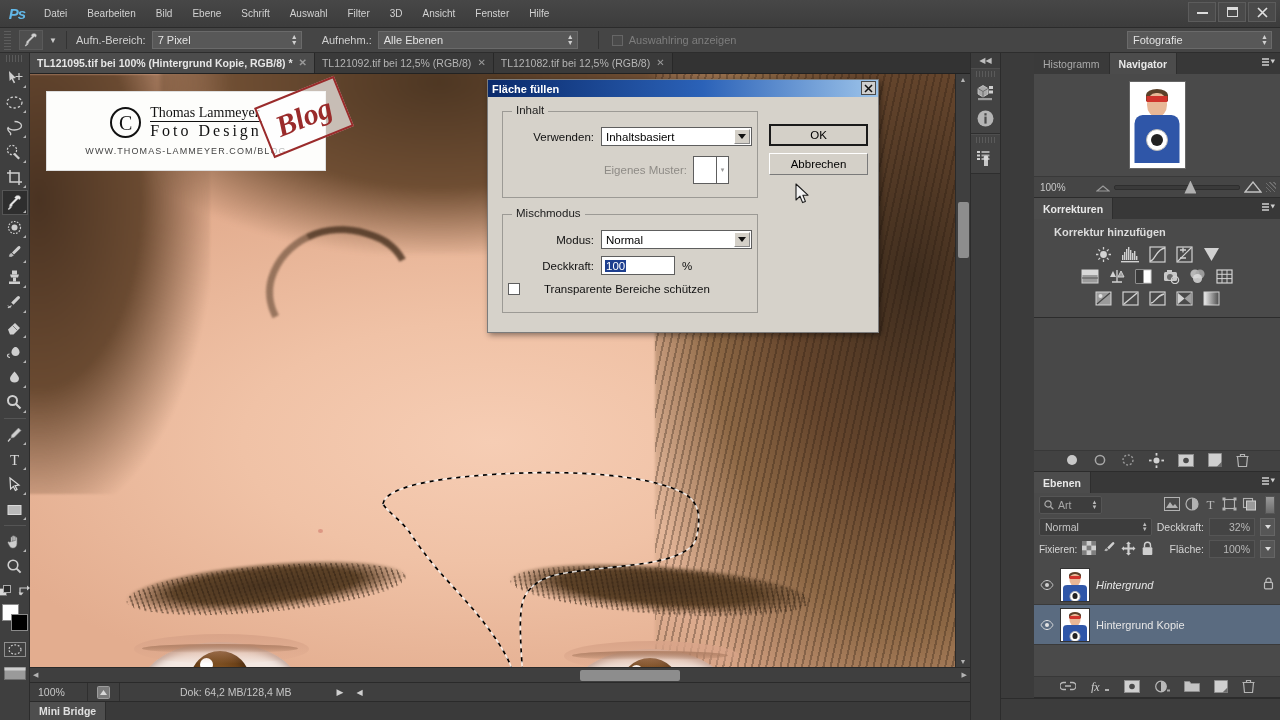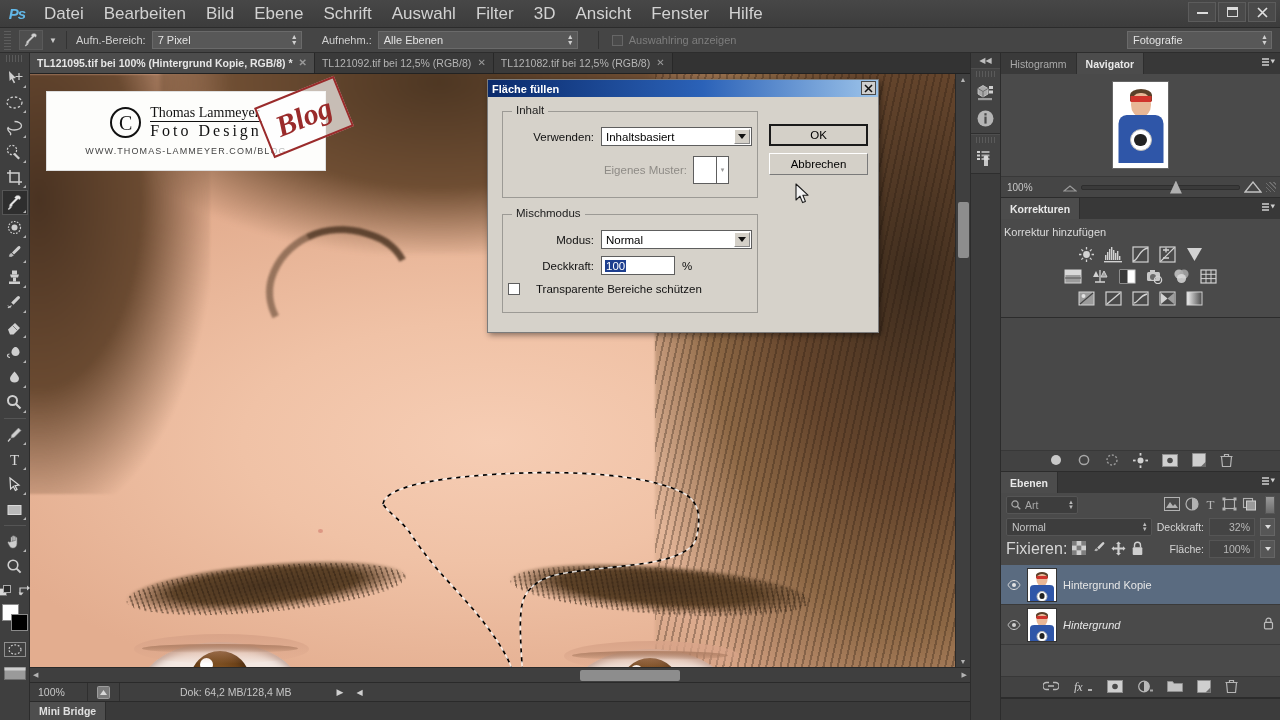--- a/index.html
+++ b/index.html
@@ -19,21 +19,21 @@
     border-bottom:1px solid #2b2b2b;
     display:flex; align-items:center; position:relative; flex:none;
   }
   .ps-logo {
     width:34px; height:26px; display:flex; align-items:center; justify-content:center;
     color:#63b8e8; font-weight:bold; font-size:15px; font-style:italic;
     letter-spacing:-1px;
   }
   .menus { display:flex; align-items:center; gap:0px; }
   .menu-item {
-    padding:4px 10px; color:#d2d2d2; font-size:17px; cursor:default; white-space:nowrap;
+    padding:4px 10px; color:#d2d2d2; font-size:10px; cursor:default; white-space:nowrap;
   }
   .winbtns { position:absolute; right:4px; top:2px; display:flex; gap:2px; }
   .winbtn {
     width:28px; height:20px; background:#4a4a4a; border:1px solid #5c5c5c;
     display:flex; align-items:center; justify-content:center;
     color:#d8d8d8; font-size:11px; line-height:1;
   }
 
   
   .optionsbar {
@@ -220,38 +220,38 @@
   
   .rail { width:30px; background:#3c3c3c; border-left:1px solid #2c2c2c; flex:none; }
   .rail-collapse { height:15px; display:flex;align-items:center;justify-content:center;color:#bdbdbd;font-size:8px;}
   .rail-grp { border-top:1px solid #4e4e4e; border-bottom:1px solid #2e2e2e; background:#434343; padding:2px 0;}
   .rail-grip { height:6px; background:repeating-linear-gradient(to right,#6d6d6d 0 1px,transparent 1px 3px);
     opacity:.55; margin:0 5px 2px; }
   .rail-btn { height:26px; display:flex;align-items:center;justify-content:center; }
 
   
   .panels { width:280px; background:#3b3b3b; flex:none; display:flex; flex-direction:column; border-left:1px solid #2c2c2c;}
-  .pnl { border-bottom:1px solid #2c2c2c; }
+  .pnl { border-bottom:1px solid #2c2c2c;margin-left:33px; }
   .pnl-tabs { height:21px; background:#383838; display:flex; align-items:stretch; position:relative;}
   .pnl-tab { padding:0 9px; display:flex;align-items:center; font-size:10.5px; color:#a9a9a9; background:#3a3a3a;
     border-right:1px solid #2e2e2e; white-space:nowrap;}
   .pnl-tab.active { background:#4c4c4c; color:#e8e8e8; font-weight:bold;}
   .pnl-menu { position:absolute; right:4px; top:4px; width:14px;height:12px; }
   .pnl-body { background:#4a4a4a; }
 
   .nav-preview { height:102px; display:flex; align-items:center; justify-content:center; background:#4a4a4a;}
   .nav-thumb { width:57px; height:88px; background:#fff; position:relative; overflow:hidden; border:1px solid #666;}
   .nav-zoomrow { height:21px; background:#454545; display:flex; align-items:center; gap:4px; border-top:1px solid #393939;}
   .zoom-val { width:58px; font-size:10px; color:#c8c8c8; padding-left:6px;}
   .zslider { flex:1; height:5px; background:#3a3a3a; border:1px solid #2e2e2e; position:relative; border-radius:2px;}
   .zthumb { position:absolute; left:56%; top:-5px; width:12px;height:13px;
     background:#b0b0b0; clip-path:polygon(50% 0,100% 100%,0 100%); }
 
   .korr-body { background:#4a4a4a; padding:4px 0 8px; }
-  .korr-title { font-size:11px; font-weight:normal; color:#dcdcdc; padding:3px 3px 5px; }
+  .korr-title { font-size:11px; font-weight:bold; color:#dcdcdc; padding:3px 20px 5px; }
   .korr-row { display:flex; justify-content:center; gap:6px; padding:2px 0; }
   .korr-ic { width:21px;height:18px; display:flex;align-items:center;justify-content:center; }
 
   .paths-body { height:132px; background:#484848; }
   .paths-foot, .layers-foot {
     height:21px; background:#424242; border-top:1px solid #383838;
     display:flex; align-items:center; justify-content:center; gap:14px;
   }
   .layers-ctl { background:#4a4a4a; padding:3px 5px; }
   .lrow { display:flex; align-items:center; gap:5px; margin-bottom:4px; }
@@ -330,21 +330,21 @@
     display:flex; align-items:center; padding:0 3px; font-size:11.5px; color:#000;
   }
   .sel-text { background:#1e3f8f; color:#fff; padding:0 1px; }
   .dlgbtn {
     position:absolute; height:22px; background:#d4d0c8;
     border:1px solid #7a7a7a; border-top-color:#fff; border-left-color:#fff;
     display:flex; align-items:center; justify-content:center;
     font-size:11.5px; color:#000;
   }
   .dlgbtn.default { border:2px solid #1a1a1a; }
-  .dlg-check { position:absolute; display:flex; align-items:center; gap:16px; font-size:11.5px; }
+  .dlg-check { position:absolute; display:flex; align-items:center; gap:24px; font-size:11.5px; }
   .dlg-check .box { width:12px;height:12px;background:#fff;border:1px solid #5e5e5e; }
   .cursor-arrow { position:absolute; left:795px; top:183px; }
 </style>
 </head>
 <body>
 
 <div class="app">
 
   <div class="menubar">
     <div class="ps-logo">Ps</div>
@@ -1015,21 +1015,21 @@
               <span style="position:absolute;right:3px;font-size:6px;line-height:5px;color:#bbb">▲<br>▼</span>
             </div>
             <span style="font-size:10.5px;color:#d6d6d6">Deckkraft:</span>
             <div class="lnum">32%</div>
             <div class="ldd">
                 <div class="tri-down" style="border-top-color:#ddd;border-left-width:3px;border-right-width:3px;border-top-width:4px"></div>
               </div>
           </div>
 
           <div class="lrow">
-            <span style="font-size:16px;color:#d6d6d6">Fixieren:</span>
+            <span style="font-size:10px;color:#d6d6d6">Fixieren:</span>
             <span><svg width="14" height="14" viewBox="0 0 14 14">
                   <rect width="14" height="14" fill="#cfcfcf"></rect>
                   <g fill="#7e7e7e">
                     <rect x="0" y="0" width="4.6" height="4.6"></rect>
                     <rect x="9.3" y="0" width="4.7" height="4.6"></rect>
                     <rect x="4.6" y="4.6" width="4.7" height="4.7"></rect>
                     <rect x="0" y="9.3" width="4.6" height="4.7"></rect>
                     <rect x="9.3" y="9.3" width="4.7" height="4.7"></rect>
                   </g>
                 </svg></span>
@@ -1047,38 +1047,20 @@
             <span style="flex:1"></span>
             <span style="font-size:10.5px;color:#d6d6d6">Fläche:</span>
             <div class="lnum">100%</div>
             <div class="ldd">
                 <div class="tri-down" style="border-top-color:#ddd;border-left-width:3px;border-right-width:3px;border-top-width:4px"></div>
               </div>
           </div>
         </div>
 
         <div style="flex:1;background:#4a4a4a">
-          <div class="layer sel">
-            <span class="eyecol">
-              <svg width="14" height="10" viewBox="0 0 14 10">
-                  <path d="M7 0.5C3 0.5 1 5 1 5s2 4.5 6 4.5S13 5 13 5 11 0.5 7 0.5z" fill="none" stroke="#e2e2e2" stroke-width="1"></path>
-                  <circle cx="7" cy="5" r="2" fill="#e2e2e2"></circle>
-                </svg>
-            </span>
-            <span class="lthumb">
-              <span class="mini-person">
-                <span class="mp-hair" style="width:12px;height:6px;top:3px;"></span>
-                <span class="mp-head" style="width:11px;height:12px;top:5px;"></span>
-                <span class="mp-band" style="width:11px;height:3px;top:7px;"></span>
-                <span class="mp-body" style="width:24px;height:19px;top:16px;"></span>
-                <span class="mp-ball" style="width:11px;height:11px;top:22px;"></span>
-              </span>
-            </span>
-            <span class="lname">Hintergrund Kopie</span>
-          </div>
           <div class="layer">
             <span class="eyecol">
               <svg width="14" height="10" viewBox="0 0 14 10">
                   <path d="M7 0.5C3 0.5 1 5 1 5s2 4.5 6 4.5S13 5 13 5 11 0.5 7 0.5z" fill="none" stroke="#cfcfcf" stroke-width="1"></path>
                   <circle cx="7" cy="5" r="2" fill="#cfcfcf"></circle>
                 </svg>
             </span>
             <span class="lthumb">
               <span class="mini-person">
                 <span class="mp-hair" style="width:12px;height:6px;top:3px;"></span>
@@ -1089,20 +1071,38 @@
               </span>
             </span>
             <span class="lname italic">Hintergrund</span>
             <span>
               <svg width="11" height="13" viewBox="0 0 11 13">
                   <path d="M3 5.5V3.6a2.5 2.5 0 0 1 5 0v1.9" fill="none" stroke="#bdbdbd" stroke-width="1.2"></path>
                   <rect x="1.5" y="5.4" width="8" height="6.4" rx="1" fill="none" stroke="#bdbdbd" stroke-width="1.2"></rect>
                 </svg>
             </span>
           </div>
+          <div class="layer sel">
+            <span class="eyecol">
+              <svg width="14" height="10" viewBox="0 0 14 10">
+                  <path d="M7 0.5C3 0.5 1 5 1 5s2 4.5 6 4.5S13 5 13 5 11 0.5 7 0.5z" fill="none" stroke="#e2e2e2" stroke-width="1"></path>
+                  <circle cx="7" cy="5" r="2" fill="#e2e2e2"></circle>
+                </svg>
+            </span>
+            <span class="lthumb">
+              <span class="mini-person">
+                <span class="mp-hair" style="width:12px;height:6px;top:3px;"></span>
+                <span class="mp-head" style="width:11px;height:12px;top:5px;"></span>
+                <span class="mp-band" style="width:11px;height:3px;top:7px;"></span>
+                <span class="mp-body" style="width:24px;height:19px;top:16px;"></span>
+                <span class="mp-ball" style="width:11px;height:11px;top:22px;"></span>
+              </span>
+            </span>
+            <span class="lname">Hintergrund Kopie</span>
+          </div>
         </div>
 
         <div class="layers-foot">
           <span><svg width="16" height="10" viewBox="0 0 16 10">
                 <path d="M6 1.5H3.5a3.5 3.5 0 0 0 0 7H6M10 1.5h2.5a3.5 3.5 0 0 1 0 7H10M5 5h6" fill="none" stroke="#b9b9b9" stroke-width="1.3"></path>
               </svg></span>
           <span><svg width="20" height="13" viewBox="0 0 20 13">
                 <text x="1" y="11" font-size="12" font-style="italic" font-family="Liberation Serif, serif" fill="#cfcfcf">fx</text>
                 <rect x="15" y="9" width="4" height="2" fill="#b0b0b0"></rect>
               </svg></span>

